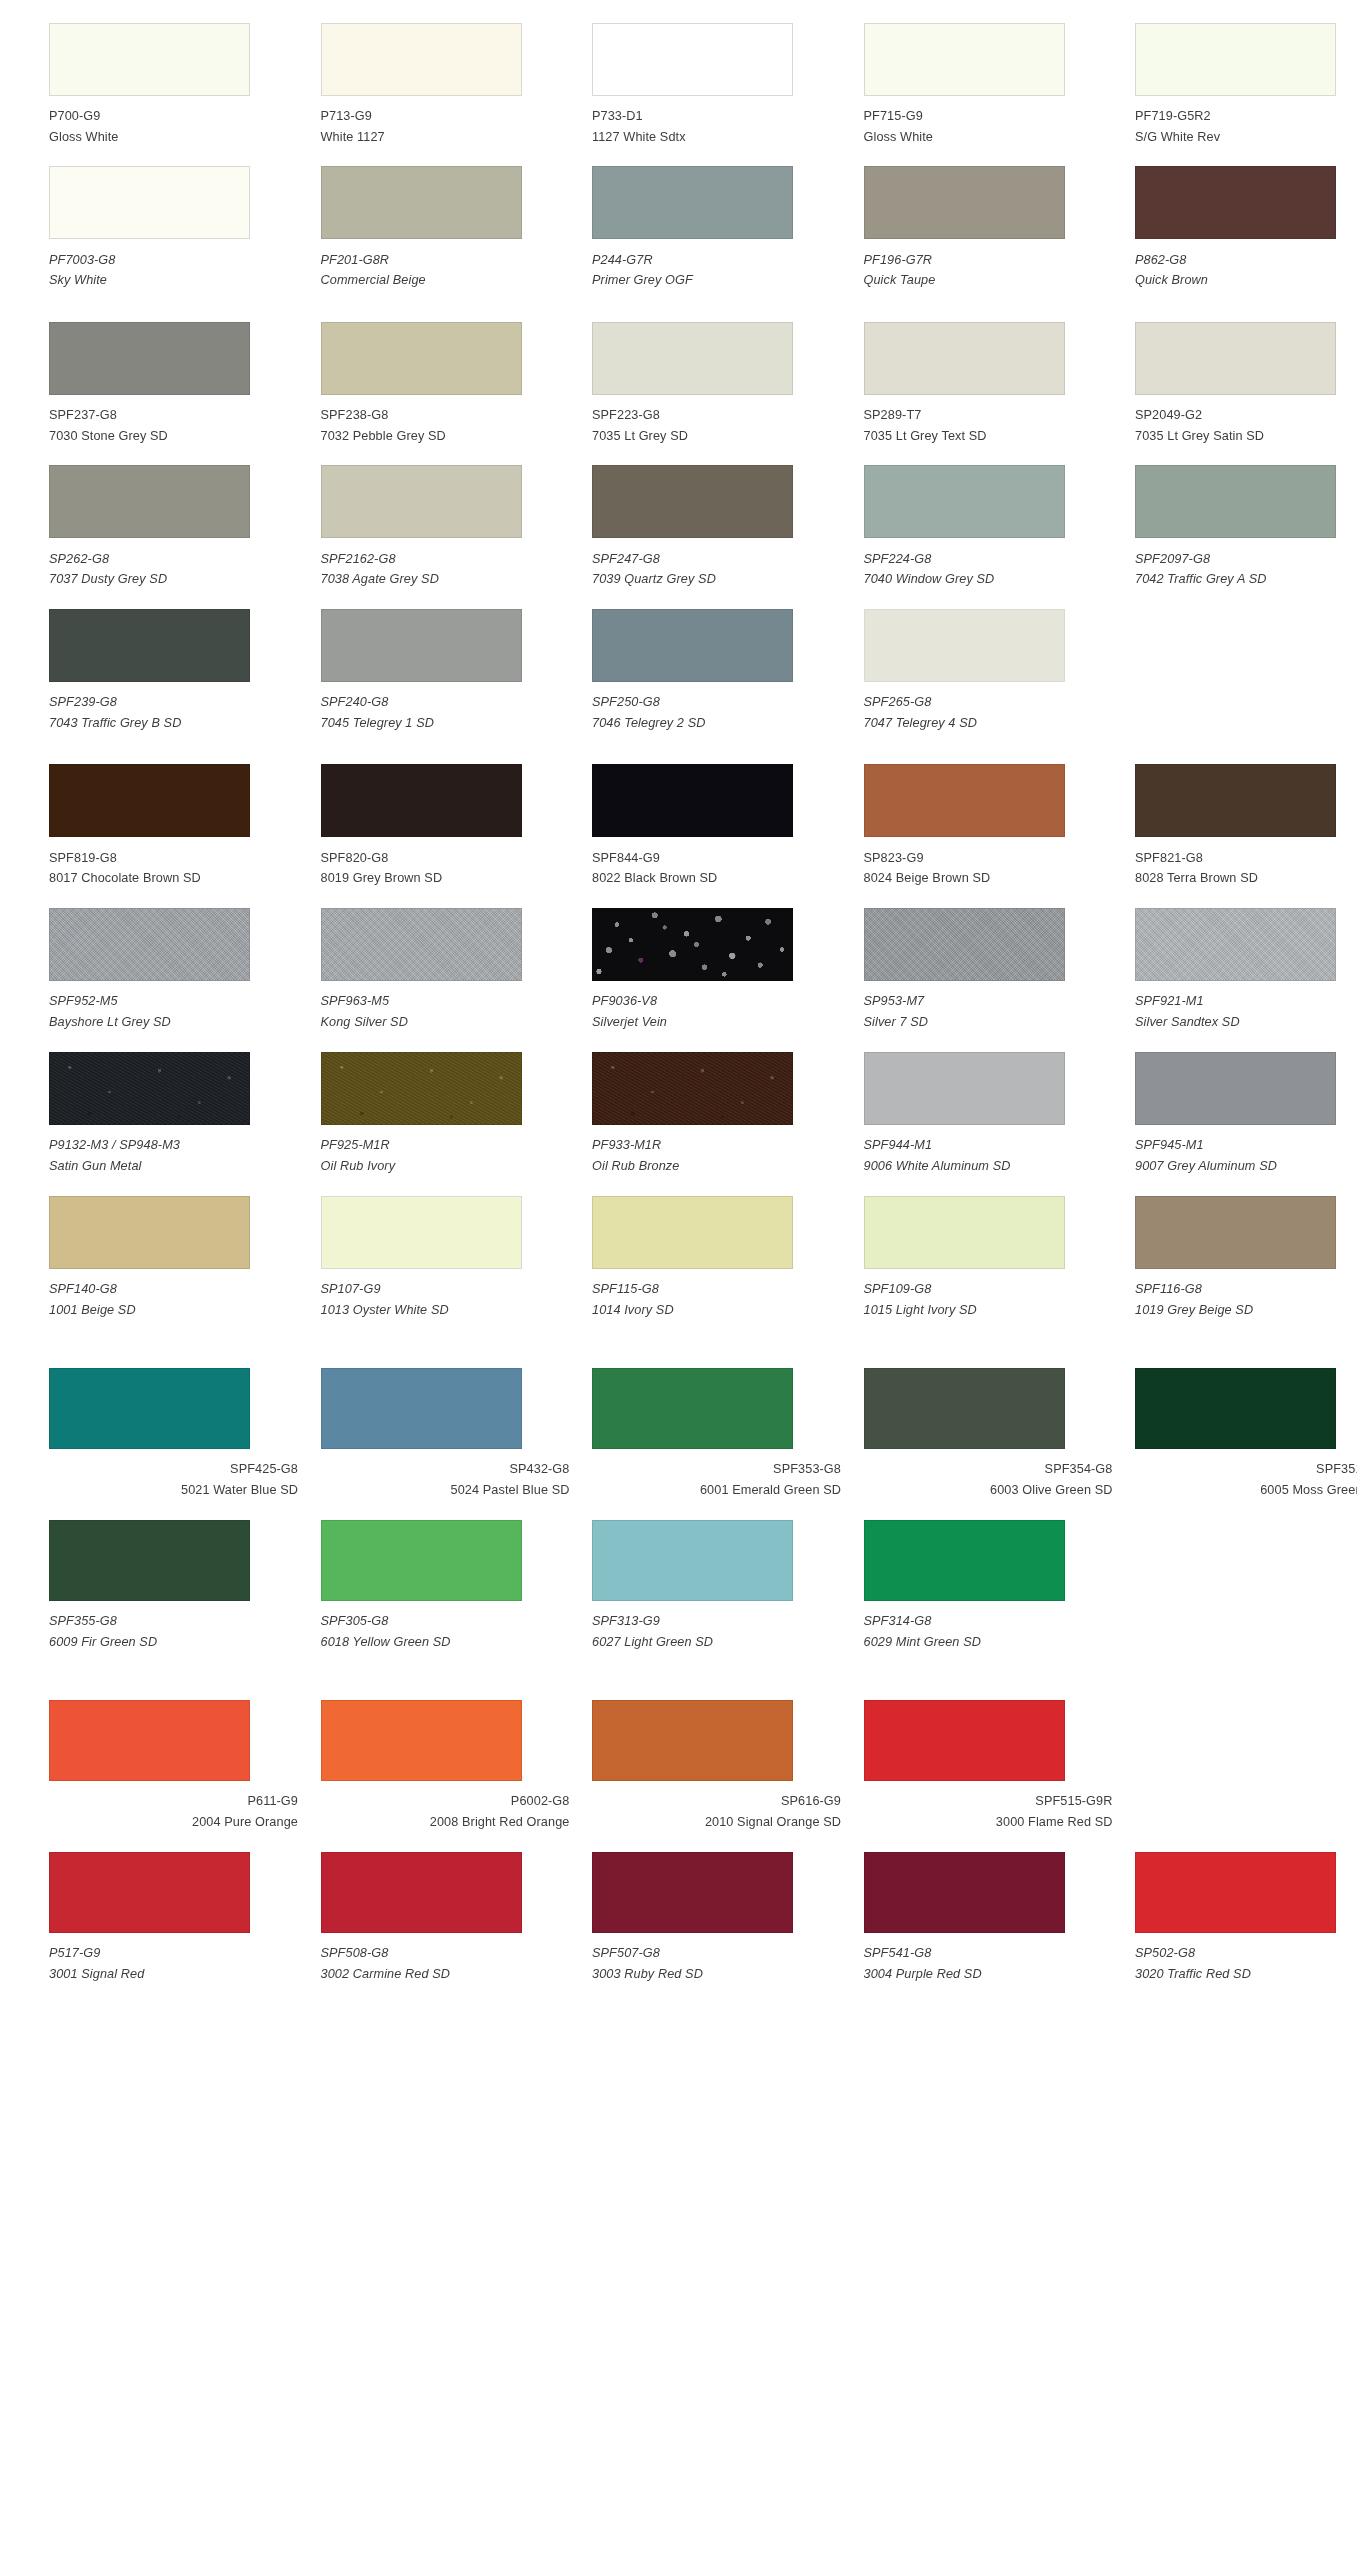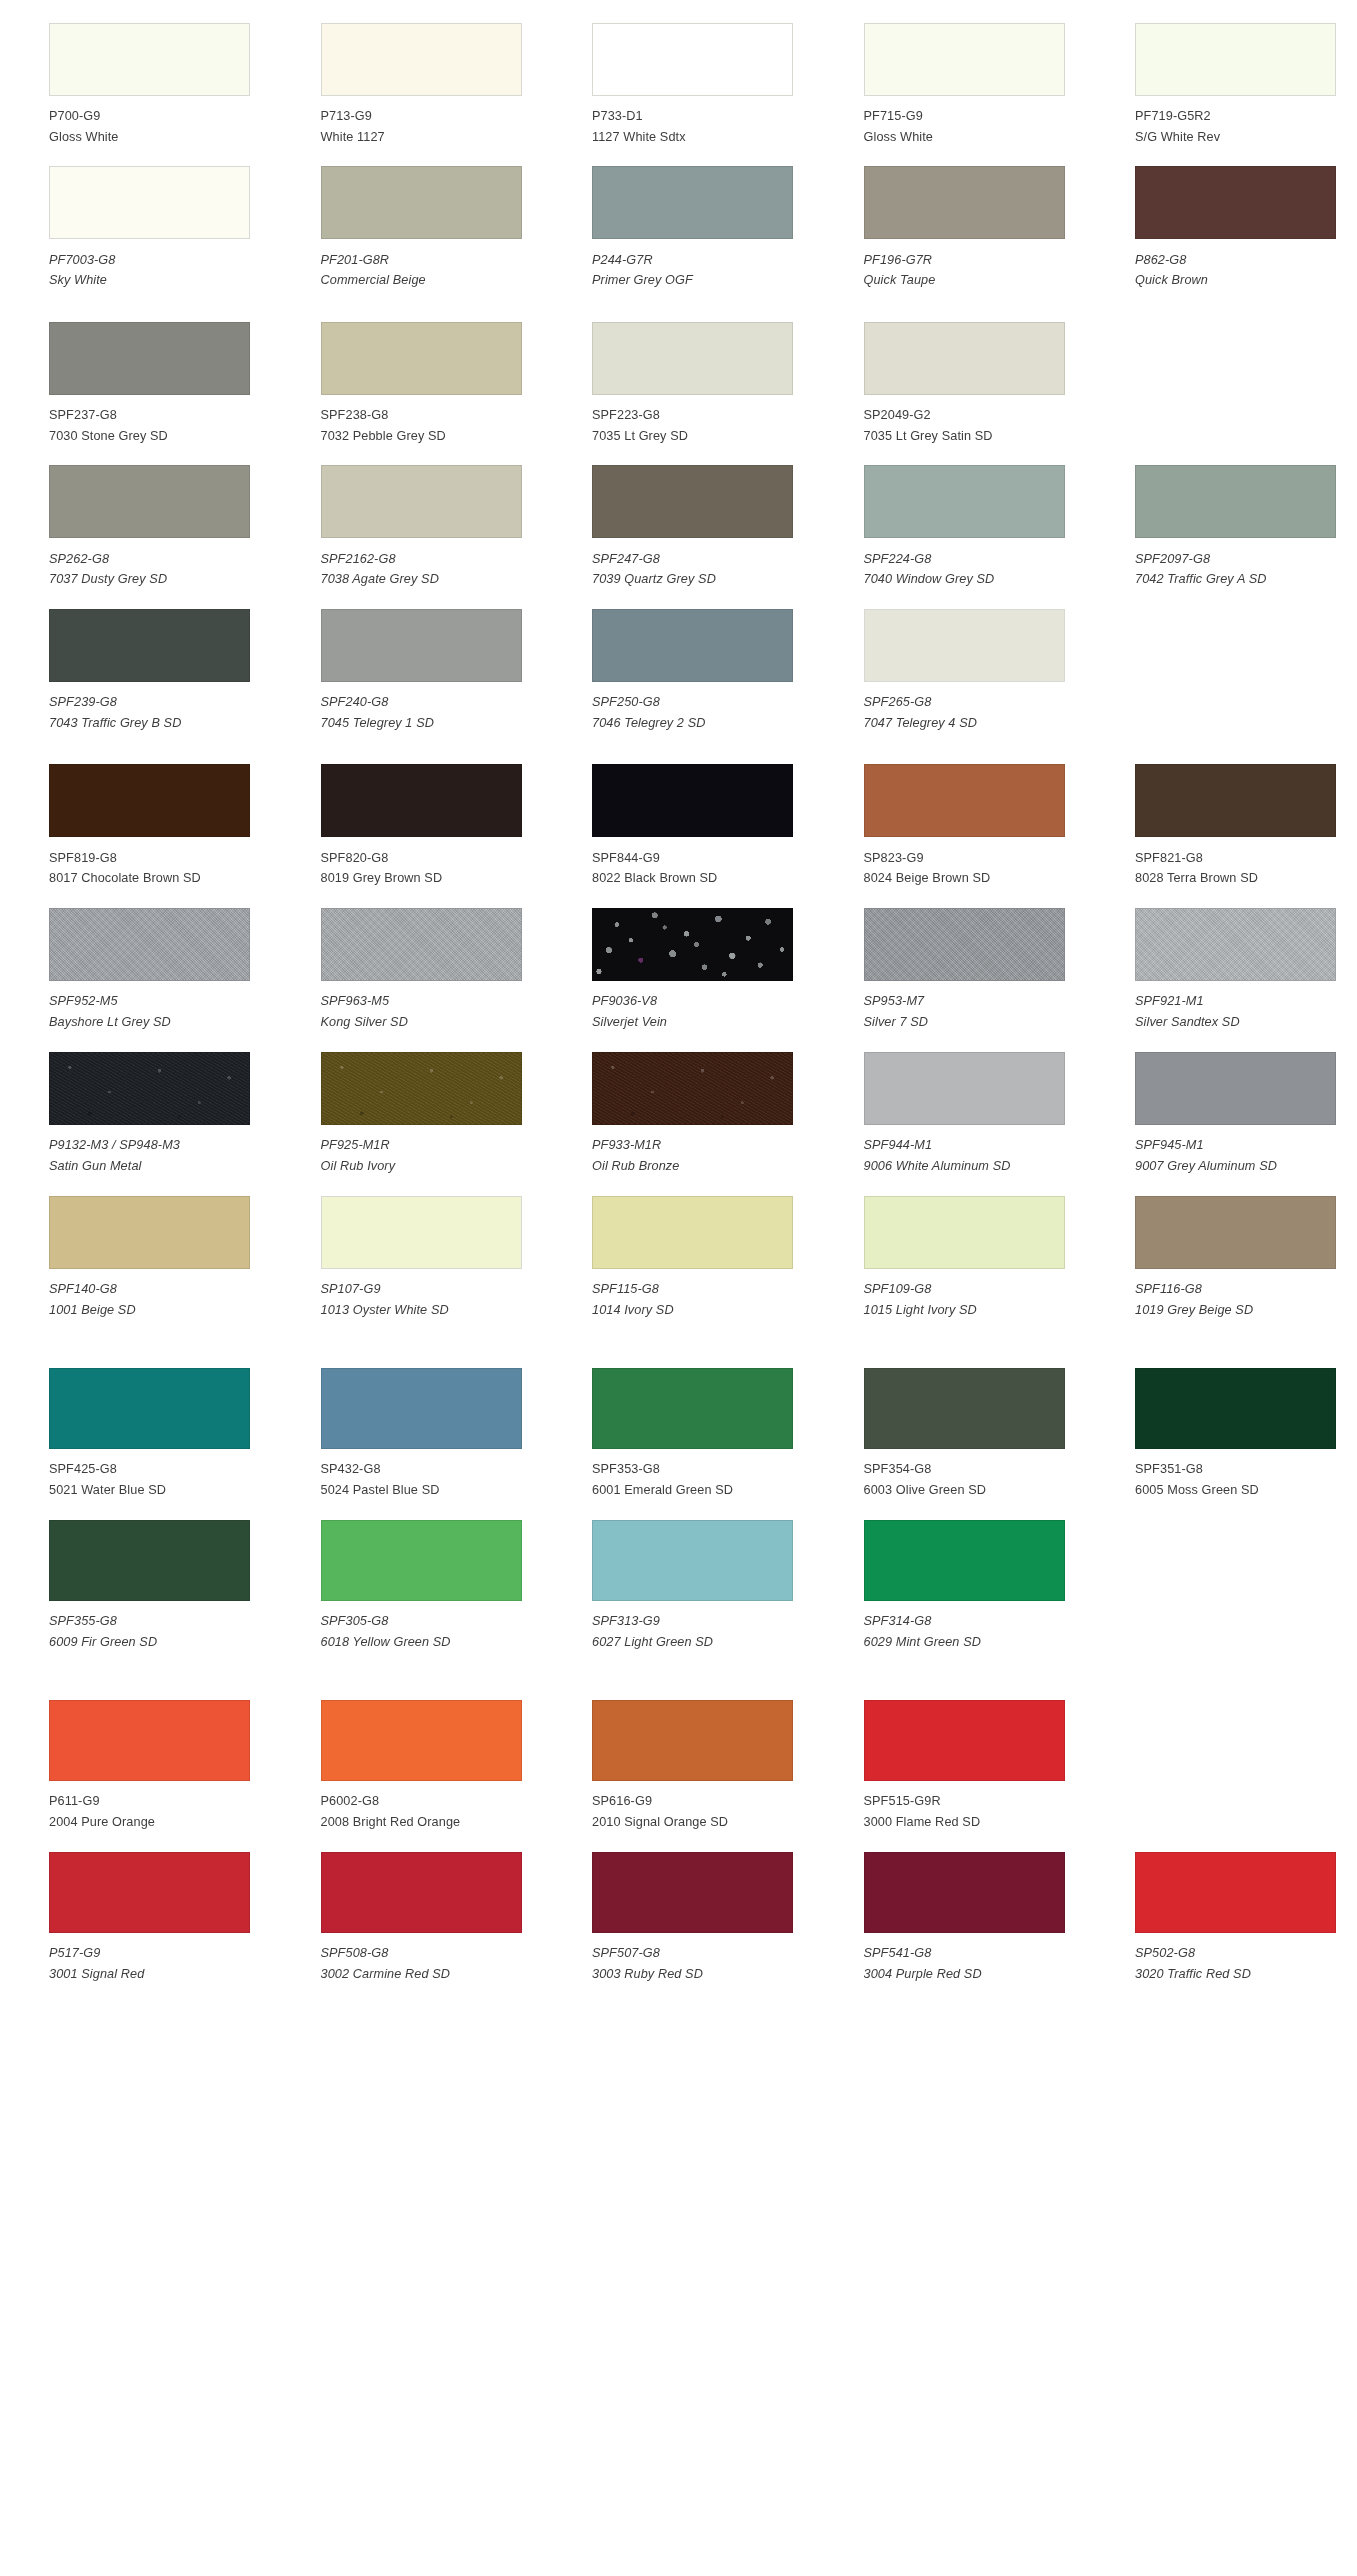--- a/index.html
+++ b/index.html
@@ -53,21 +53,21 @@
   .band{
     display:grid;
     grid-template-columns:repeat(5,249px);
     column-gap:22.5px;
     width:1260px;
     margin:0 0 0 49px;
   }
   .band + .band{ margin-top:0; }
   .band.gap-sm{ margin-top:20.7px;font-style:italic; }
   .band.gap-md{ margin-top:32px; }
-  .band.gap-lg{ margin-top:49px; }
+  .band.gap-lg{ margin-top:49px;text-align:right; }
   .cell{ width:249px; }
 
   
   .tex-speckle{
     background-color:#0c0c0e;
     background-image:
       radial-gradient(circle at 12% 22%, #8b8e90 0 2.3px, transparent 2.4px),
       radial-gradient(circle at 31% 9%, #7f8284 0 2.9px, transparent 3.1px),
       radial-gradient(circle at 47% 35%, #93979a 0 2.6px, transparent 2.8px),
       radial-gradient(circle at 63% 14%, #82868a 0 3.2px, transparent 3.4px),
@@ -203,20 +203,27 @@
           </div>
         </div>
         <div class="cell swatch-cell">
           <div class="chip" title="7035 Lt Grey SD" style="background-color: rgb(224, 224, 210);"></div>
           <div class="labels">
             <div class="code">SPF223-G8</div>
             <div class="name">7035 Lt Grey SD</div>
           </div>
         </div>
         <div class="cell swatch-cell">
+          <div class="chip" title="7035 Lt Grey Text SD" style="background-color: rgb(223, 222, 208);"></div>
+          <div class="labels">
+            <div class="code">SP289-T7</div>
+            <div class="name">7035 Lt Grey Text SD</div>
+          </div>
+        </div>
+        <div class="cell swatch-cell">
           <div class="chip" title="7035 Lt Grey Satin SD" style="background-color: rgb(223, 222, 208);"></div>
           <div class="labels">
             <div class="code">SP2049-G2</div>
             <div class="name">7035 Lt Grey Satin SD</div>
           </div>
         </div>
       </div>
       <div class="band gap-sm">
         <div class="cell swatch-cell">
           <div class="chip" title="7037 Dusty Grey SD" style="background-color: rgb(146, 146, 135);"></div>

